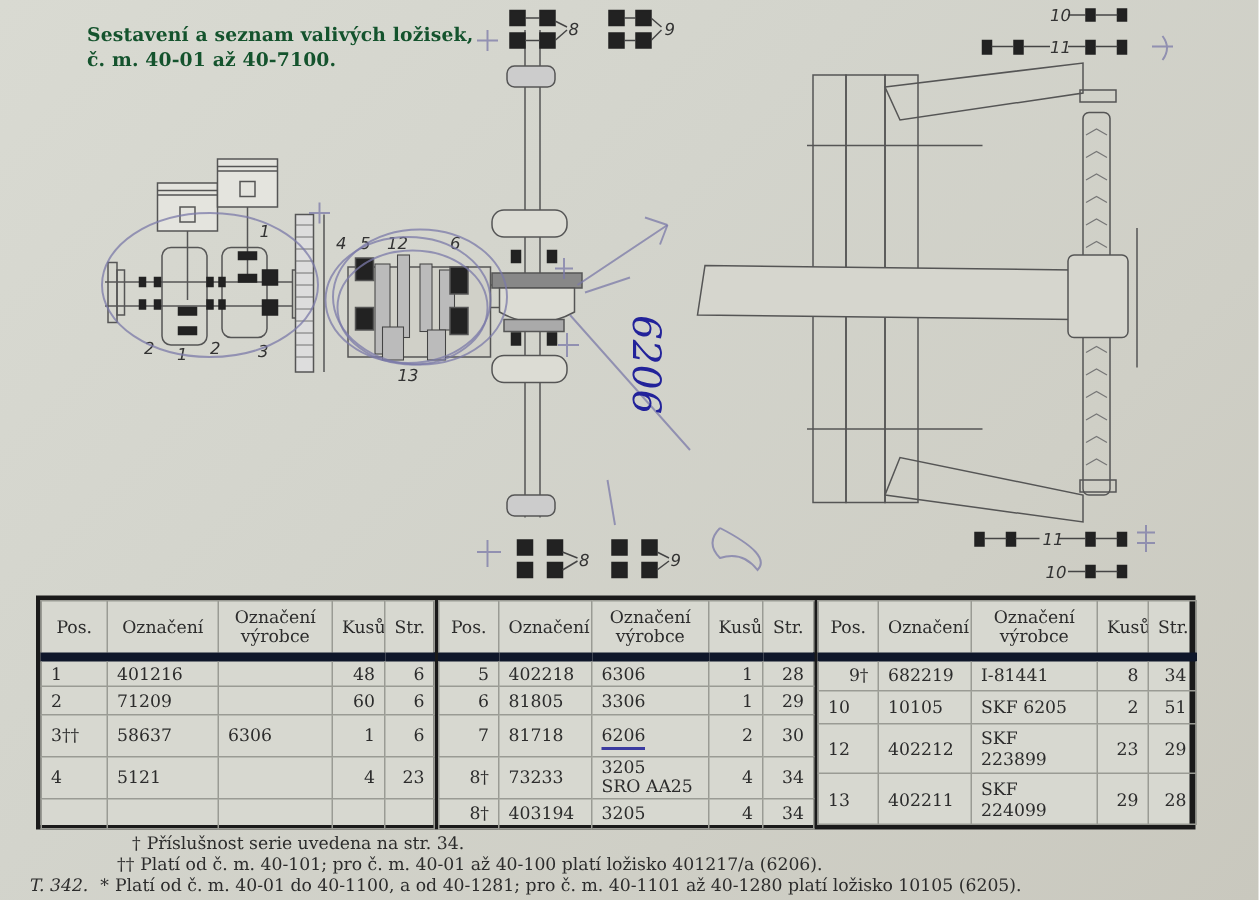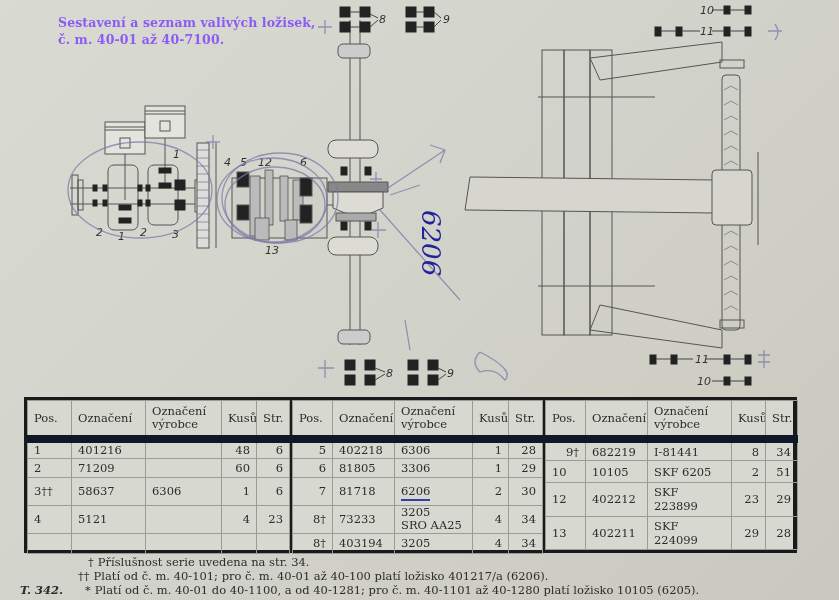--- a/index.html
+++ b/index.html
@@ -5,57 +5,57 @@
   html, body { margin:0; padding:0; }
   body {
     width:839px; height:600px; overflow:hidden; position:relative;
     background: linear-gradient(135deg, #d9dad2 0%, #d3d4cc 40%, #cfcfc6 70%, #c9c8be 100%);
     font-family: "DejaVu Serif", "Liberation Serif", serif;
     color:#2a2a2a;
   }
   .title {
     position:absolute; left:58px; top:14px; width:260px;
     font-family:"DejaVu Serif", serif; font-weight:bold; font-size:12.5px; line-height:17px;
-    color:#8b5cf6; letter-spacing:0.1px;
+    color:#14532d; letter-spacing:0.1px;
   }
   .title div { white-space:nowrap; }
   svg.diagram { position:absolute; left:0; top:0; }
   .lbl { font-family:"DejaVu Sans", sans-serif; font-style:italic; font-size:11px; fill:#333; }
   .pen { fill:none; stroke:#7b7aa8; stroke-width:1.3; opacity:0.75; }
   .ink { font-family:"DejaVu Serif", serif; font-style:italic; fill:#22229a; }
 
   
   .tbl-wrap {
     position:absolute; left:24px; top:397px; width:773px; height:156px;
     border:3px solid #1a1a1a; border-right-width:4px; box-sizing:border-box;
     background:#d7d8d0;
   }
   .tsection { position:absolute; top:0; height:150px; }
   .tsection table { border-collapse:collapse; width:100%; height:100%; table-layout:fixed; }
   .tsection th, .tsection td {
     border:1px solid #9a9b94; font-family:"DejaVu Serif", serif; font-size:11.5px;
     color:#2c2c2c; padding:0 6px; text-align:left; font-weight:normal; overflow:hidden;
   }
-  .tsection th { text-align:left; font-size:11.5px; height:34px; line-height:13px; border-bottom:8px solid #0f172a; }
+  .tsection th { text-align:center; font-size:11.5px; height:34px; line-height:13px; border-bottom:6px solid #0f172a; }
   .tsection td.c { text-align:right; }
   .sec1 { left:0; width:262px; border-right:3px solid #1a1a1a; }
   .sec2 { left:265px; width:250px; border-right:3px solid #1a1a1a; }
   .sec3 { left:518px; width:248px; }
   .ml { line-height:13px; }
   .underline-ink { border-bottom:2px solid #3b3ba0; padding-bottom:1px; }
 
   .foot {
     position:absolute; left:0; top:555px; width:839px;
     font-family:"DejaVu Serif", serif; font-size:11.5px; line-height:14px; color:#2c2c2c;
   }
   .foot .row { position:absolute; white-space:nowrap; }
   .fn1 { left:88px; top:0; }
   .fn2 { left:78px; top:14px; }
   .fn3 { left:20px; top:28px; }
-  .tref { font-weight:bold; font-style:italic; margin-right:22px; }
+  .tref { font-weight:normal; font-style:italic; margin-right:8px; }
   .sym { margin-right:4px; }
 </style>
 </head>
 <body>
 
 <div class="title">
   <div>Sestavení a seznam valivých ložisek,</div>
   <div>č. m. 40-01 až 40-7100.</div>
 </div>
 

